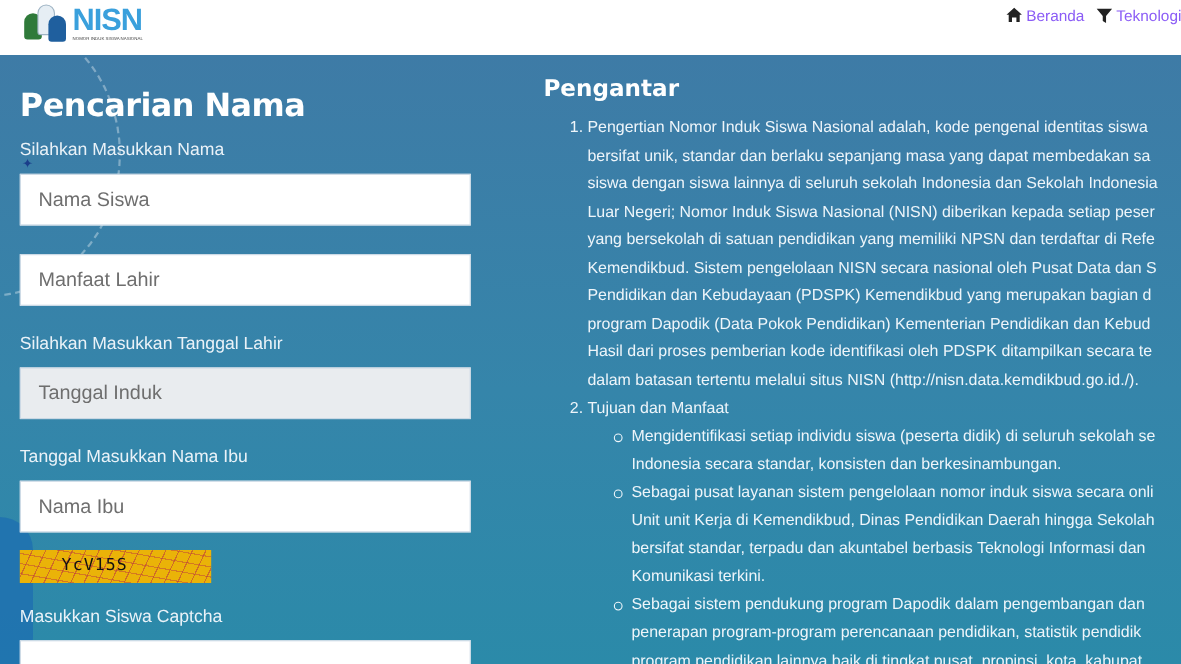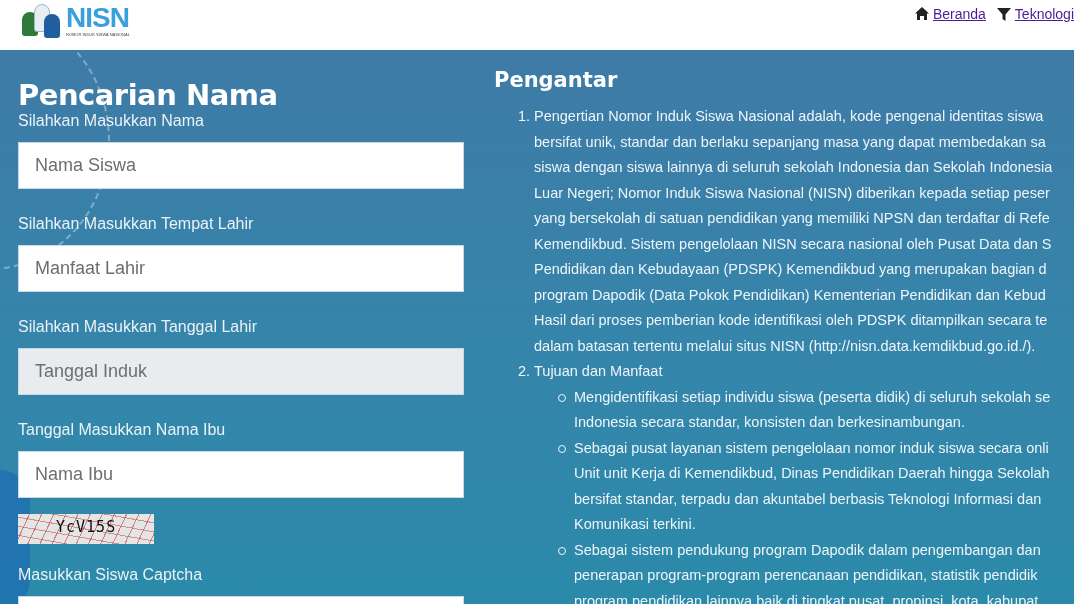--- a/index.html
+++ b/index.html
@@ -7,34 +7,34 @@
   body { font-family: "Liberation Sans", "DejaVu Sans", sans-serif; background: #3a7aa3; position: relative; }
   .topbar { position: absolute; left: 0; top: 0; width: 1074px; height: 56px; background: #ffffff; border-bottom: 2px solid #7aa7c7; }
   .logo { position: absolute; left: 20px; top: 0; height: 40px; display: flex; align-items: center; }
   .logo-people { width: 44px; height: 40px; position: relative; }
   .logo-people .p1 { position: absolute; left: 2px; top: 12px; width: 16px; height: 24px; border-radius: 8px 8px 3px 3px; background: #2f7a3a; }
   .logo-people .p2 { position: absolute; left: 14px; top: 4px; width: 16px; height: 28px; border-radius: 8px 8px 3px 3px; background: #e6eef4; border: 1px solid #9fb4c4; }
   .logo-people .p3 { position: absolute; left: 24px; top: 14px; width: 16px; height: 24px; border-radius: 8px 8px 3px 3px; background: #1f5f9e; }
   .logo-text { margin-left: 2px; display: flex; flex-direction: column; line-height: 1; }
   .logo-text .big { font-weight: bold; font-size: 28px; color: #3aa0dc; letter-spacing: -1px; }
   .logo-text .small { font-size: 4px; color: #444; margin-top: 1px; }
-  .nav { position: absolute; right: 0; top: 6px; display: flex; align-items: flex-start; gap: 10px; font-size: 14px; color: #4c1d95; text-decoration: underline; }
+  .nav { position: absolute; right: 0; top: 6px; display: flex; align-items: flex-start; gap: 10px; font-size: 14px; color: #8b5cf6; }
   .nav-item { display: flex; align-items: center; gap: 3px; cursor: pointer; }
   .nav-item svg { width: 16px; height: 16px; fill: #222; }
   .bg { position: absolute; left: 0; top: 50px; width: 1074px; height: 554px;
         background: linear-gradient(180deg, #3e7ba6 0%, #3585aa 55%, #2b8aa9 100%); overflow: hidden; }
   .bg .arc { position: absolute; left: -130px; top: -40px; width: 240px; height: 260px; border: 2px dashed rgba(255,255,255,0.35); border-radius: 50%; }
   .bg .blob { position: absolute; left: -30px; top: 420px; width: 60px; height: 140px; background: #1e6fb0; border-radius: 30px; opacity: .8; }
   .bg .star { position: absolute; left: 20px; top: 92px; color: #1a3e8a; font-size: 12px; }
   .left { position: absolute; left: 18px; top: 78px; width: 446px; }
-  .left h1 { color: #fff; font-size: 29px; font-weight: bold; margin-bottom: 0; font-family: "DejaVu Sans", sans-serif; letter-spacing: -0.5px; }
+  .left h1 { color: #fff; font-size: 29px; font-weight: bold; margin-bottom: 16px; font-family: "DejaVu Sans", sans-serif; letter-spacing: -0.5px; }
   .label { color: #eaf2f8; font-size: 16px; margin-bottom: 12px; display: block; }
-  .field { width: 446px; height: 47px; background: #fff; border: 1px solid #c9d8e4; font-size: 18px; color: #6e6e6e; padding: 0 16px; display: flex; align-items: center; margin-bottom: 26px; }
+  .field { width: 410px; height: 47px; background: #fff; border: 1px solid #c9d8e4; font-size: 18px; color: #6e6e6e; padding: 0 16px; display: flex; align-items: center; margin-bottom: 26px; }
   .field.readonly { background: #e9ecef; }
-  .captcha { width: 136px; height: 30px; background: #e5e5e5; position: relative; overflow: hidden; margin-bottom: 22px; margin-top: -10px; }
+  .captcha { width: 174px; height: 30px; background: #eab308; position: relative; overflow: hidden; margin-bottom: 22px; margin-top: -10px; }
   .captcha .lines { position: absolute; inset: 0; background: repeating-linear-gradient(115deg, transparent 0 10px, rgba(190,60,60,0.6) 10px 11px), repeating-linear-gradient(10deg, transparent 0 8px, rgba(190,60,60,0.5) 8px 9px); }
   .captcha .code { position: absolute; left: 38px; top: 4px; font-family: "DejaVu Sans Mono", monospace; font-size: 15px; color: #111; letter-spacing: 1px; }
   .right { position: absolute; left: 494px; top: 68px; width: 600px; color: #fff; }
   .right h2 { font-size: 21px; font-weight: bold; margin-bottom: 12px; font-family: "DejaVu Sans", sans-serif; }
   .right ol { list-style: none; font-size: 14.5px; line-height: 25.5px; color: #eef5fa; }
   .right ol > li { position: relative; padding-left: 40px; white-space: nowrap; }
   .right ol > li .num { position: absolute; left: 24px; }
   .right .para { display: block; }
   .right ul { list-style: none; margin-left: 0; }
   .right ul li { position: relative; padding-left: 40px; }
@@ -78,21 +78,20 @@
 </div>
 
 <div class="left">
   <h1>Pencarian Nama</h1>
 
   <label class="label">Silahkan Masukkan Nama</label>
   <div class="field">
       <span>Nama Siswa</span>
     </div>
 
-  <label class="label">Silahkan Masukkan Tempat Lahir</label>
   <div class="field">
       <span>Manfaat Lahir</span>
     </div>
 
   <label class="label">Silahkan Masukkan Tanggal Lahir</label>
   <div class="field readonly">
       <span>Tanggal Induk</span>
     </div>
 
   <label class="label">Tanggal Masukkan Nama Ibu</label>

